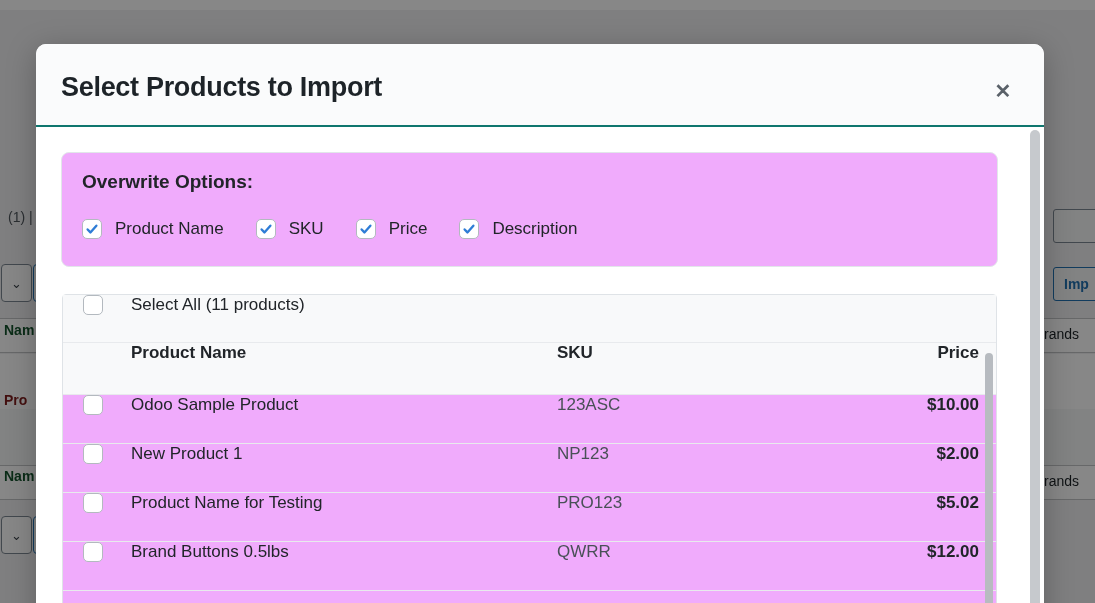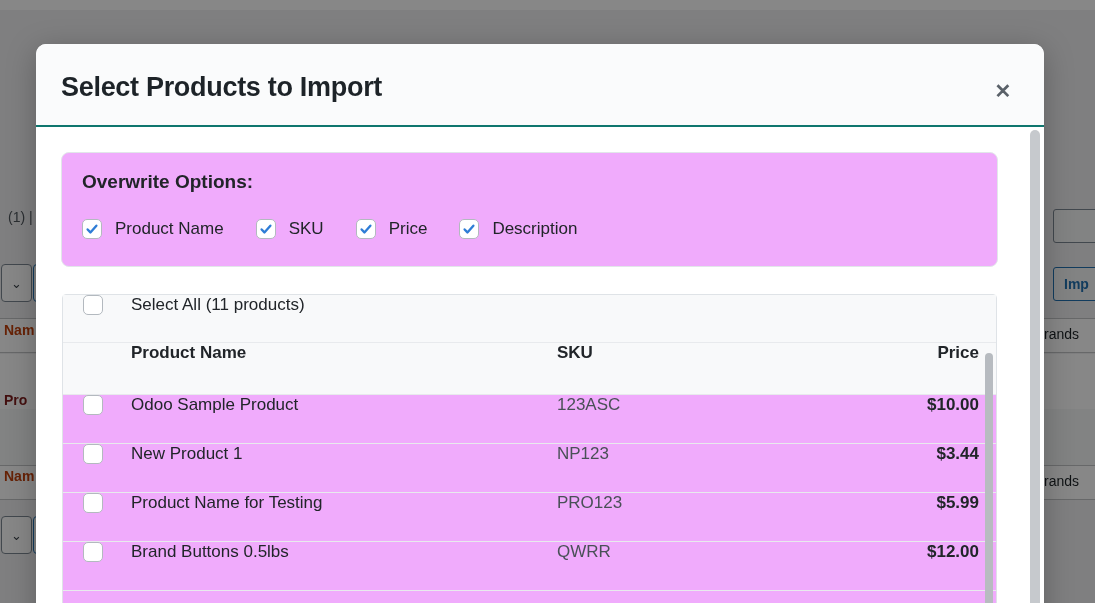--- a/index.html
+++ b/index.html
@@ -15,21 +15,21 @@
   .bg-select-2 { left:1px; top:516px; }
   .bg-apply { position:absolute; width:30px; height:38px; background:#f6f7f7; border:1px solid #2271b1; border-radius:4px; }
   .bg-apply-1 { left:33px; top:264px; }
   .bg-apply-2 { left:33px; top:516px; }
   .bg-band { position:absolute; left:0; width:1095px; }
   .band-thead { top:318px; height:35px; background:#ffffff; border-top:1px solid #c3c4c7; border-bottom:1px solid #c3c4c7; }
   .band-row1  { top:354px; height:55px; background:#ffffff; }
   .band-row2  { top:409px; height:56px; background:#f6f7f7; }
   .band-tfoot { top:465px; height:35px; background:#ffffff; border-top:1px solid #c3c4c7; border-bottom:1px solid #c3c4c7; }
   .bg-text { position:absolute; font-size:14px; line-height:16px; white-space:nowrap; }
-  .bg-link { color:#c2410c; font-weight:600; }
+  .bg-link { color:#14532d; font-weight:600; }
   .bg-link-bold { color:#7f1d1d; font-weight:700;margin-top:28px; }
   .bg-dark { color:#1d2327;text-align:center; }
   .bg-btn { position:absolute; left:1053px; width:80px; height:34px; border-radius:3px; background:#f6f7f7; }
   .bg-btn-plain { top:209px; border:1px solid #7e8993; }
   .bg-btn-import { top:267px; border:1px solid #2271b1; color:#2271b1; font-size:14px; font-weight:600; line-height:32px; padding-left:10px; }
 
   
   .overlay { position:absolute; inset:0; background:rgba(0,0,0,0.47); z-index:5; }
 
   
@@ -166,29 +166,29 @@
           <div class="cell-name">Odoo Sample Product</div>
           <div class="cell-sku">123ASC</div>
           <div class="cell-price">$10.00</div>
         </div>
         <div class="t-row data">
           <div class="cell-check">
               <span class="checkbox"></span>
             </div>
           <div class="cell-name">New Product 1</div>
           <div class="cell-sku">NP123</div>
-          <div class="cell-price">$3.44</div>
+          <div class="cell-price">$2.00</div>
         </div>
         <div class="t-row data">
           <div class="cell-check">
               <span class="checkbox"></span>
             </div>
           <div class="cell-name">Product Name for Testing</div>
           <div class="cell-sku">PRO123</div>
-          <div class="cell-price">$5.99</div>
+          <div class="cell-price">$5.02</div>
         </div>
         <div class="t-row data">
           <div class="cell-check">
               <span class="checkbox"></span>
             </div>
           <div class="cell-name">Brand Buttons 0.5lbs</div>
           <div class="cell-sku">QWRR</div>
           <div class="cell-price">$12.00</div>
         </div>
         <div class="t-row data"></div>

